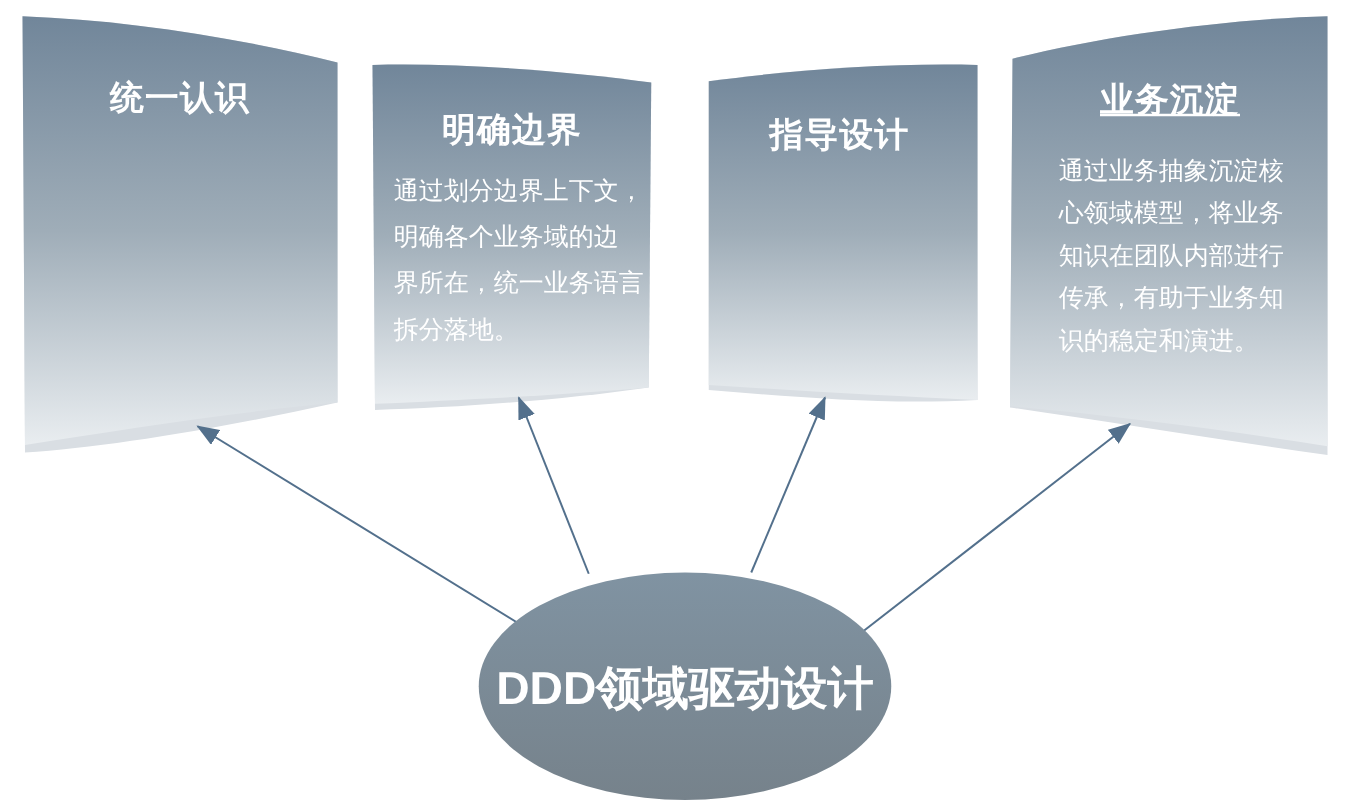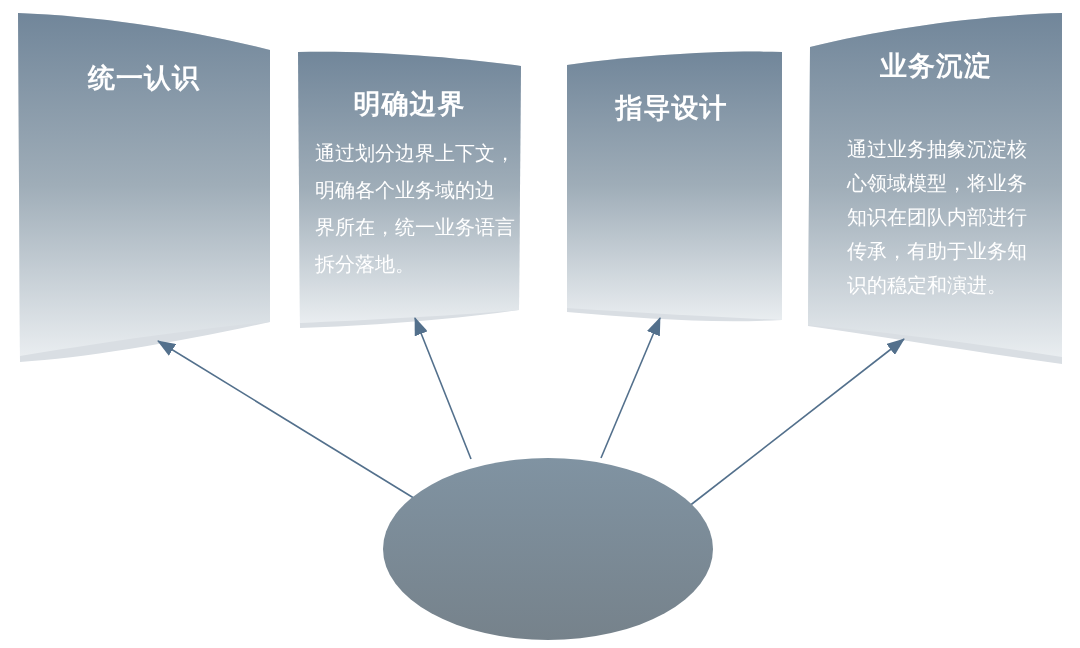--- a/index.html
+++ b/index.html
@@ -54,21 +54,22 @@
   <div class="txt panel-title" style="left:18px;top:60px;width:252px;">统一认识</div>
 
   <div class="txt panel-title" style="left:298px;top:86px;width:223px;">明确边界</div>
   <div class="txt panel-body small" style="left:315px;top:135px;width:215px;">通过划分边界上下文，
 明确各个业务域的边
 界所在，统一业务语言
 拆分落地。</div>
 
   <div class="txt panel-title" style="left:567px;top:90px;width:209px;">指导设计</div>
 
-  <div class="txt panel-title" style="left:810px;top:48px;width:252px;">业务沉淀</div>
-  <div class="txt panel-body small" style="left:847px;top:132px;width:210px;line-height:34px;font-family:Liberation Serif, serif;">通过业务抽象沉淀核
+  <div class="txt panel-title" style="left:810px;top:62px;width:252px;text-decoration:underline;">业务沉淀</div>
+  <div class="txt panel-body small" style="left:847px;top:120px;width:210px;line-height:34px;font-family:Liberation Serif, serif;">通过业务抽象沉淀核
 心领域模型，将业务
 知识在团队内部进行
 传承，有助于业务知
 识的稳定和演进。</div>
 
+  <div class="txt center-label" style="left:385px;top:526px;width:326px;">DDD领域驱动设计</div>
 
 </div>
 
 </body></html>

